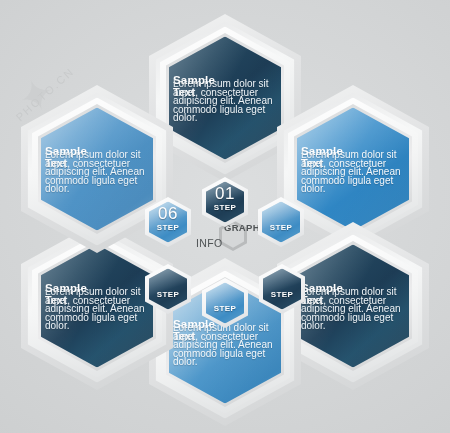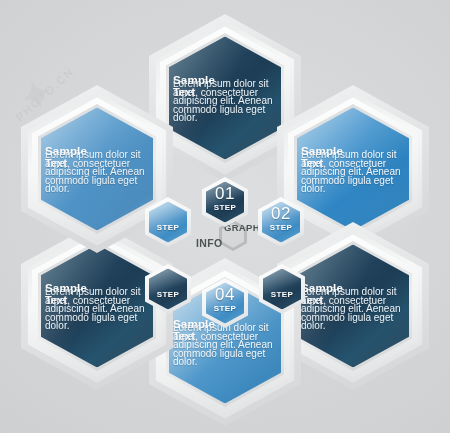--- a/index.html
+++ b/index.html
@@ -217,21 +217,21 @@
     font-size:9.5px;
     font-weight:bold;
     color:#4f5355;
     letter-spacing:.3px;
     white-space:nowrap;
   }
   .cinfo{
     position:absolute;
     left:-9px;top:21px;
     font-size:10.5px;
-    font-weight:bold;
+    font-weight:normal;
     color:#4f5355;
     letter-spacing:.4px;
     white-space:nowrap;
   }
 </style>
 </head>
 <body>
 
 <div id="stage">
 
@@ -274,21 +274,20 @@
     <div class="txtwrap">
       <span class="sample">Sample</span>
       <span class="sampletext">Text</span>
       <span class="lorem">Lorem ipsum dolor sit amet, consectetuer adipiscing elit. Aenean commodo ligula eget dolor.</span>
     </div>
   </div>
   <div class="badge" style="left:258px;top:158px;">
     <div class="badgelayer bshadow"></div>
     <div class="badgelayer bface light"></div>
     <div class="badgelayer bgloss"></div>
-    <div class="bnum">02</div>
     <div class="bstep">STEP</div>
   </div>
 
   <div class="cell" style="left:277px;top:222px;">
     <div class="hexlayer ring3"></div>
     <div class="hexlayer ring2"></div>
     <div class="hexlayer ring1"></div>
     <div class="hexlayer ringin"></div>
     <div class="hexlayer face dark"></div>
     <div class="gloss"></div>
@@ -315,21 +314,20 @@
     <div class="txtwrap">
       <span class="sample">Sample</span>
       <span class="sampletext">Text</span>
       <span class="lorem">Lorem ipsum dolor sit amet, consectetuer adipiscing elit. Aenean commodo ligula eget dolor.</span>
     </div>
   </div>
   <div class="badge" style="left:202px;top:239px;">
     <div class="badgelayer bshadow"></div>
     <div class="badgelayer bface light"></div>
     <div class="badgelayer bgloss"></div>
-    <div class="bnum">04</div>
     <div class="bstep">STEP</div>
   </div>
 
   <div class="cell" style="left:21px;top:222px;">
     <div class="hexlayer ring3"></div>
     <div class="hexlayer ring2"></div>
     <div class="hexlayer ring1"></div>
     <div class="hexlayer ringin"></div>
     <div class="hexlayer face dark"></div>
     <div class="gloss"></div>
@@ -356,20 +354,21 @@
     <div class="txtwrap">
       <span class="sample">Sample</span>
       <span class="sampletext">Text</span>
       <span class="lorem">Lorem ipsum dolor sit amet, consectetuer adipiscing elit. Aenean commodo ligula eget dolor.</span>
     </div>
   </div>
   <div class="badge" style="left:145px;top:158px;">
     <div class="badgelayer bshadow"></div>
     <div class="badgelayer bface light"></div>
     <div class="badgelayer bgloss"></div>
+    <div class="bnum">06</div>
     <div class="bstep">STEP</div>
   </div>
 
   <div id="centermark">
     <div class="chexicon"></div>
     <div class="cgraphics">GRAPHICS</div>
     <div class="cinfo">INFO</div>
   </div>
 
 </div>

